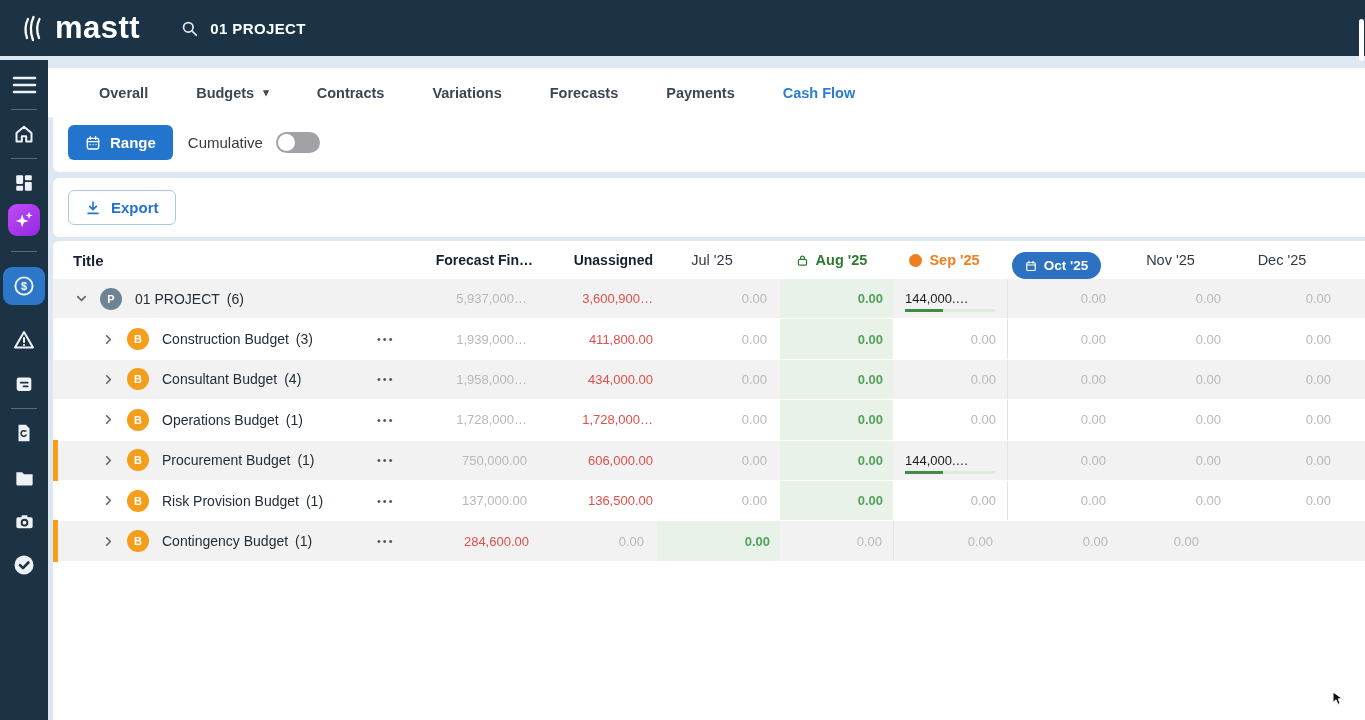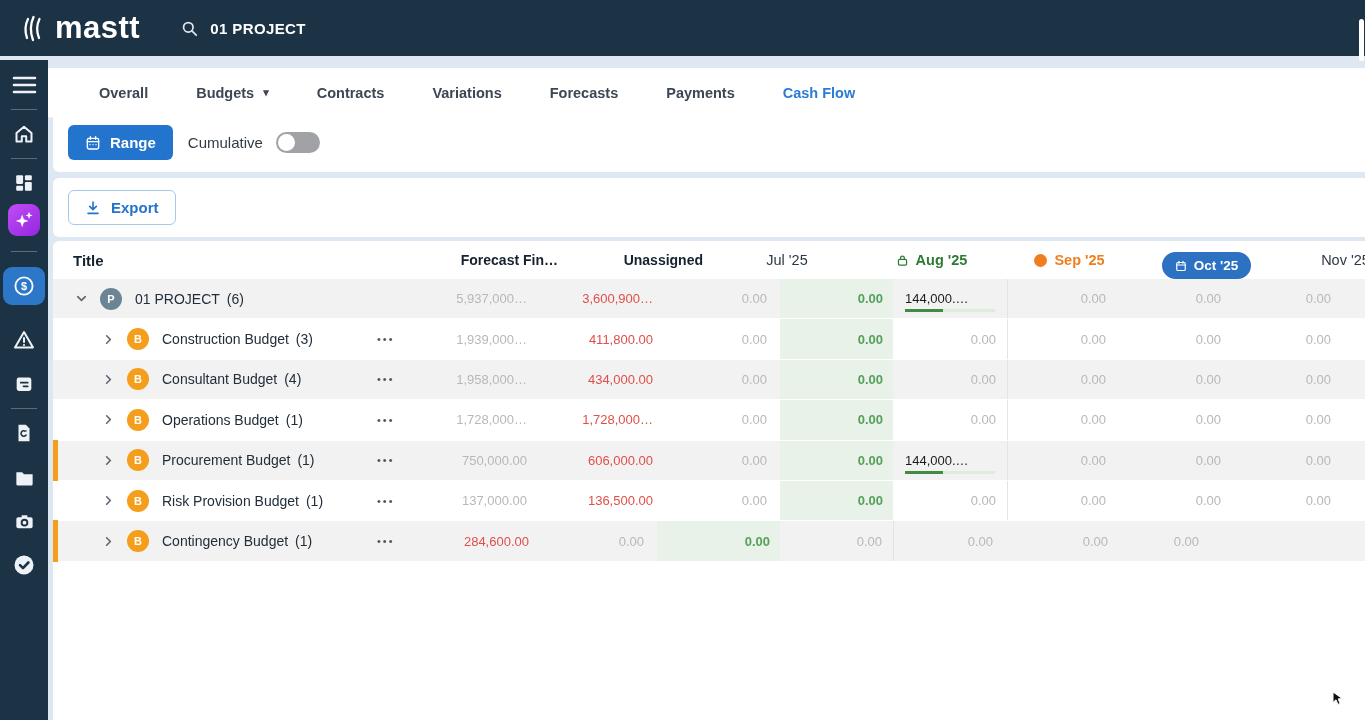--- a/index.html
+++ b/index.html
@@ -36,21 +36,21 @@
   .panel-export { top:178px; height:59px; }
   .range-btn { margin-left:15px; height:35px; padding:0 17px; background:#2374cc; border:none; border-radius:6px; color:#fff; font-weight:700; font-size:15px; display:flex; align-items:center; gap:9px; cursor:pointer; font-family:inherit; }
   .cum-label { margin-left:15px; font-size:15px; color:#333b44; }
   .toggle { margin-left:13px; width:44px; height:21px; background:#a0a2a6; border-radius:11px; position:relative; cursor:pointer; }
   .toggle-knob { position:absolute; left:2px; top:2px; width:17px; height:17px; background:#fff; border-radius:50%; }
   .export-btn { margin-left:15px; height:35px; padding:0 16px; background:#fff; border:1px solid #a6c8ea; border-radius:6px; color:#2374cc; font-weight:700; font-size:15px; display:flex; align-items:center; gap:10px; cursor:pointer; font-family:inherit; }
 
   
   .panel-table { position:absolute; left:53px; right:0; top:241px; bottom:0; background:#fff; border-radius:6px 0 0 0; }
   .grid { display:grid; grid-template-columns:367px 113px 124px 123px 113px 114px 113px 113px minmax(0,1fr); align-items:center; }
-  .hrow { height:38px;gap:25px; }
+  .hrow { height:38px; }
   .trow { height:40.4px; border-bottom:1px solid #fff; position:relative; }
   .trow.odd { background:#f2f2f3; }
   .cell { display:flex; align-items:center; height:100%; }
   .num { font-family:Liberation Sans, sans-serif; font-size:13px; justify-content:flex-end; }
   .gray { color:#b6b8ba; }
   .red { color:#e04f49; }
   .greenz { color:#55a05a; font-weight:700; }
   .aug-cell { background:#e8f2e9; }
   .oct-cell { border-left:1px solid #e3e3e3; }
   .col-fore { padding-right:6px; }

